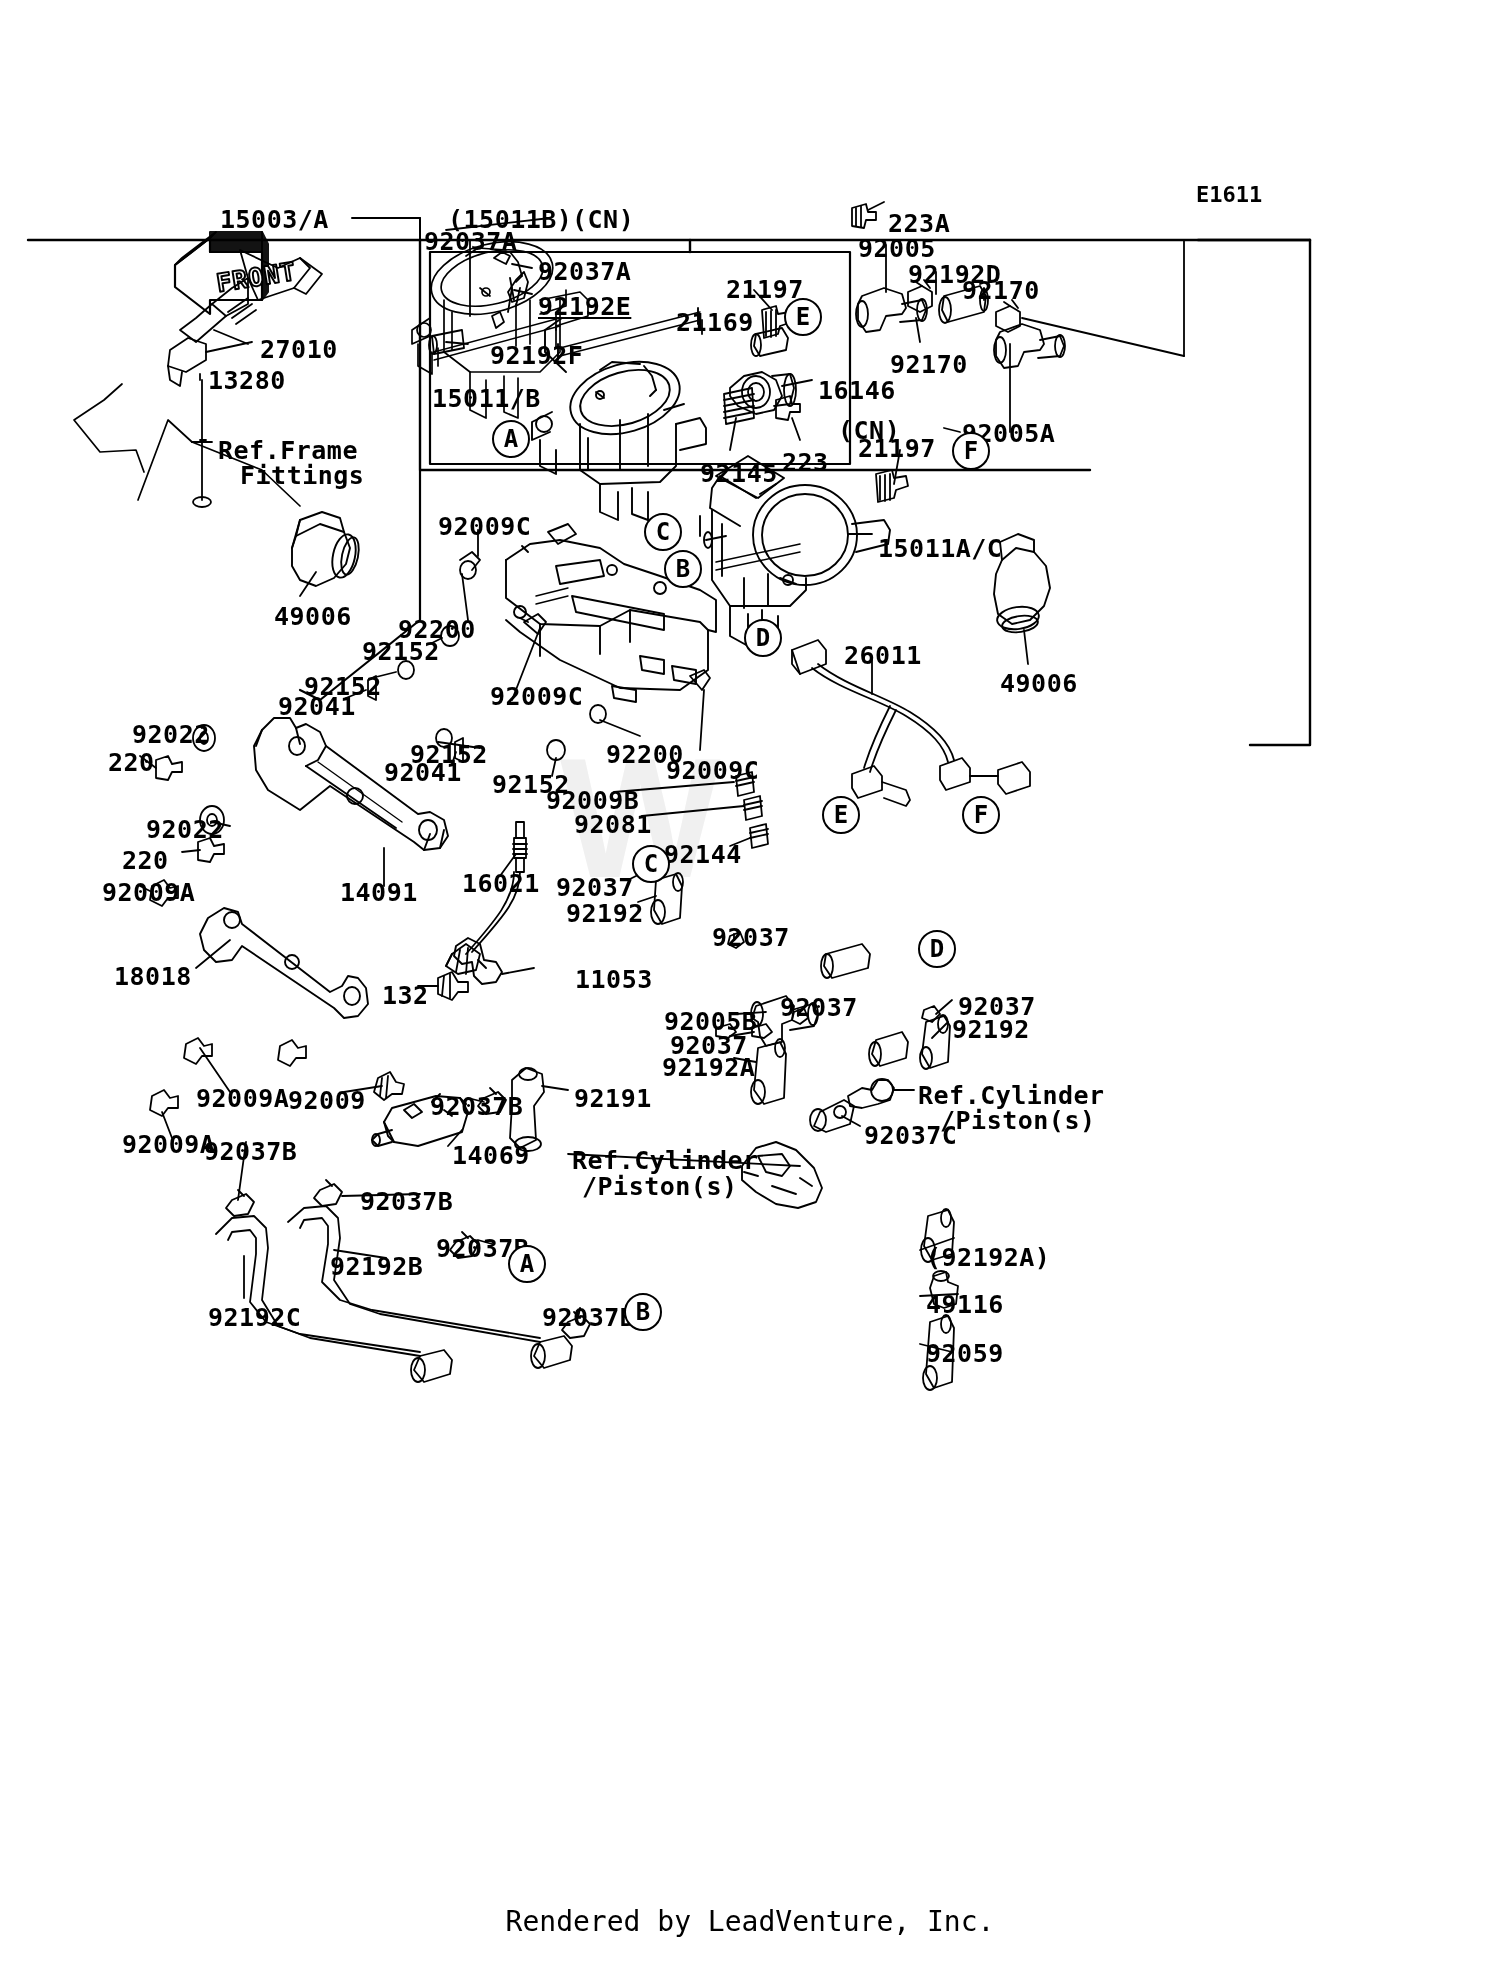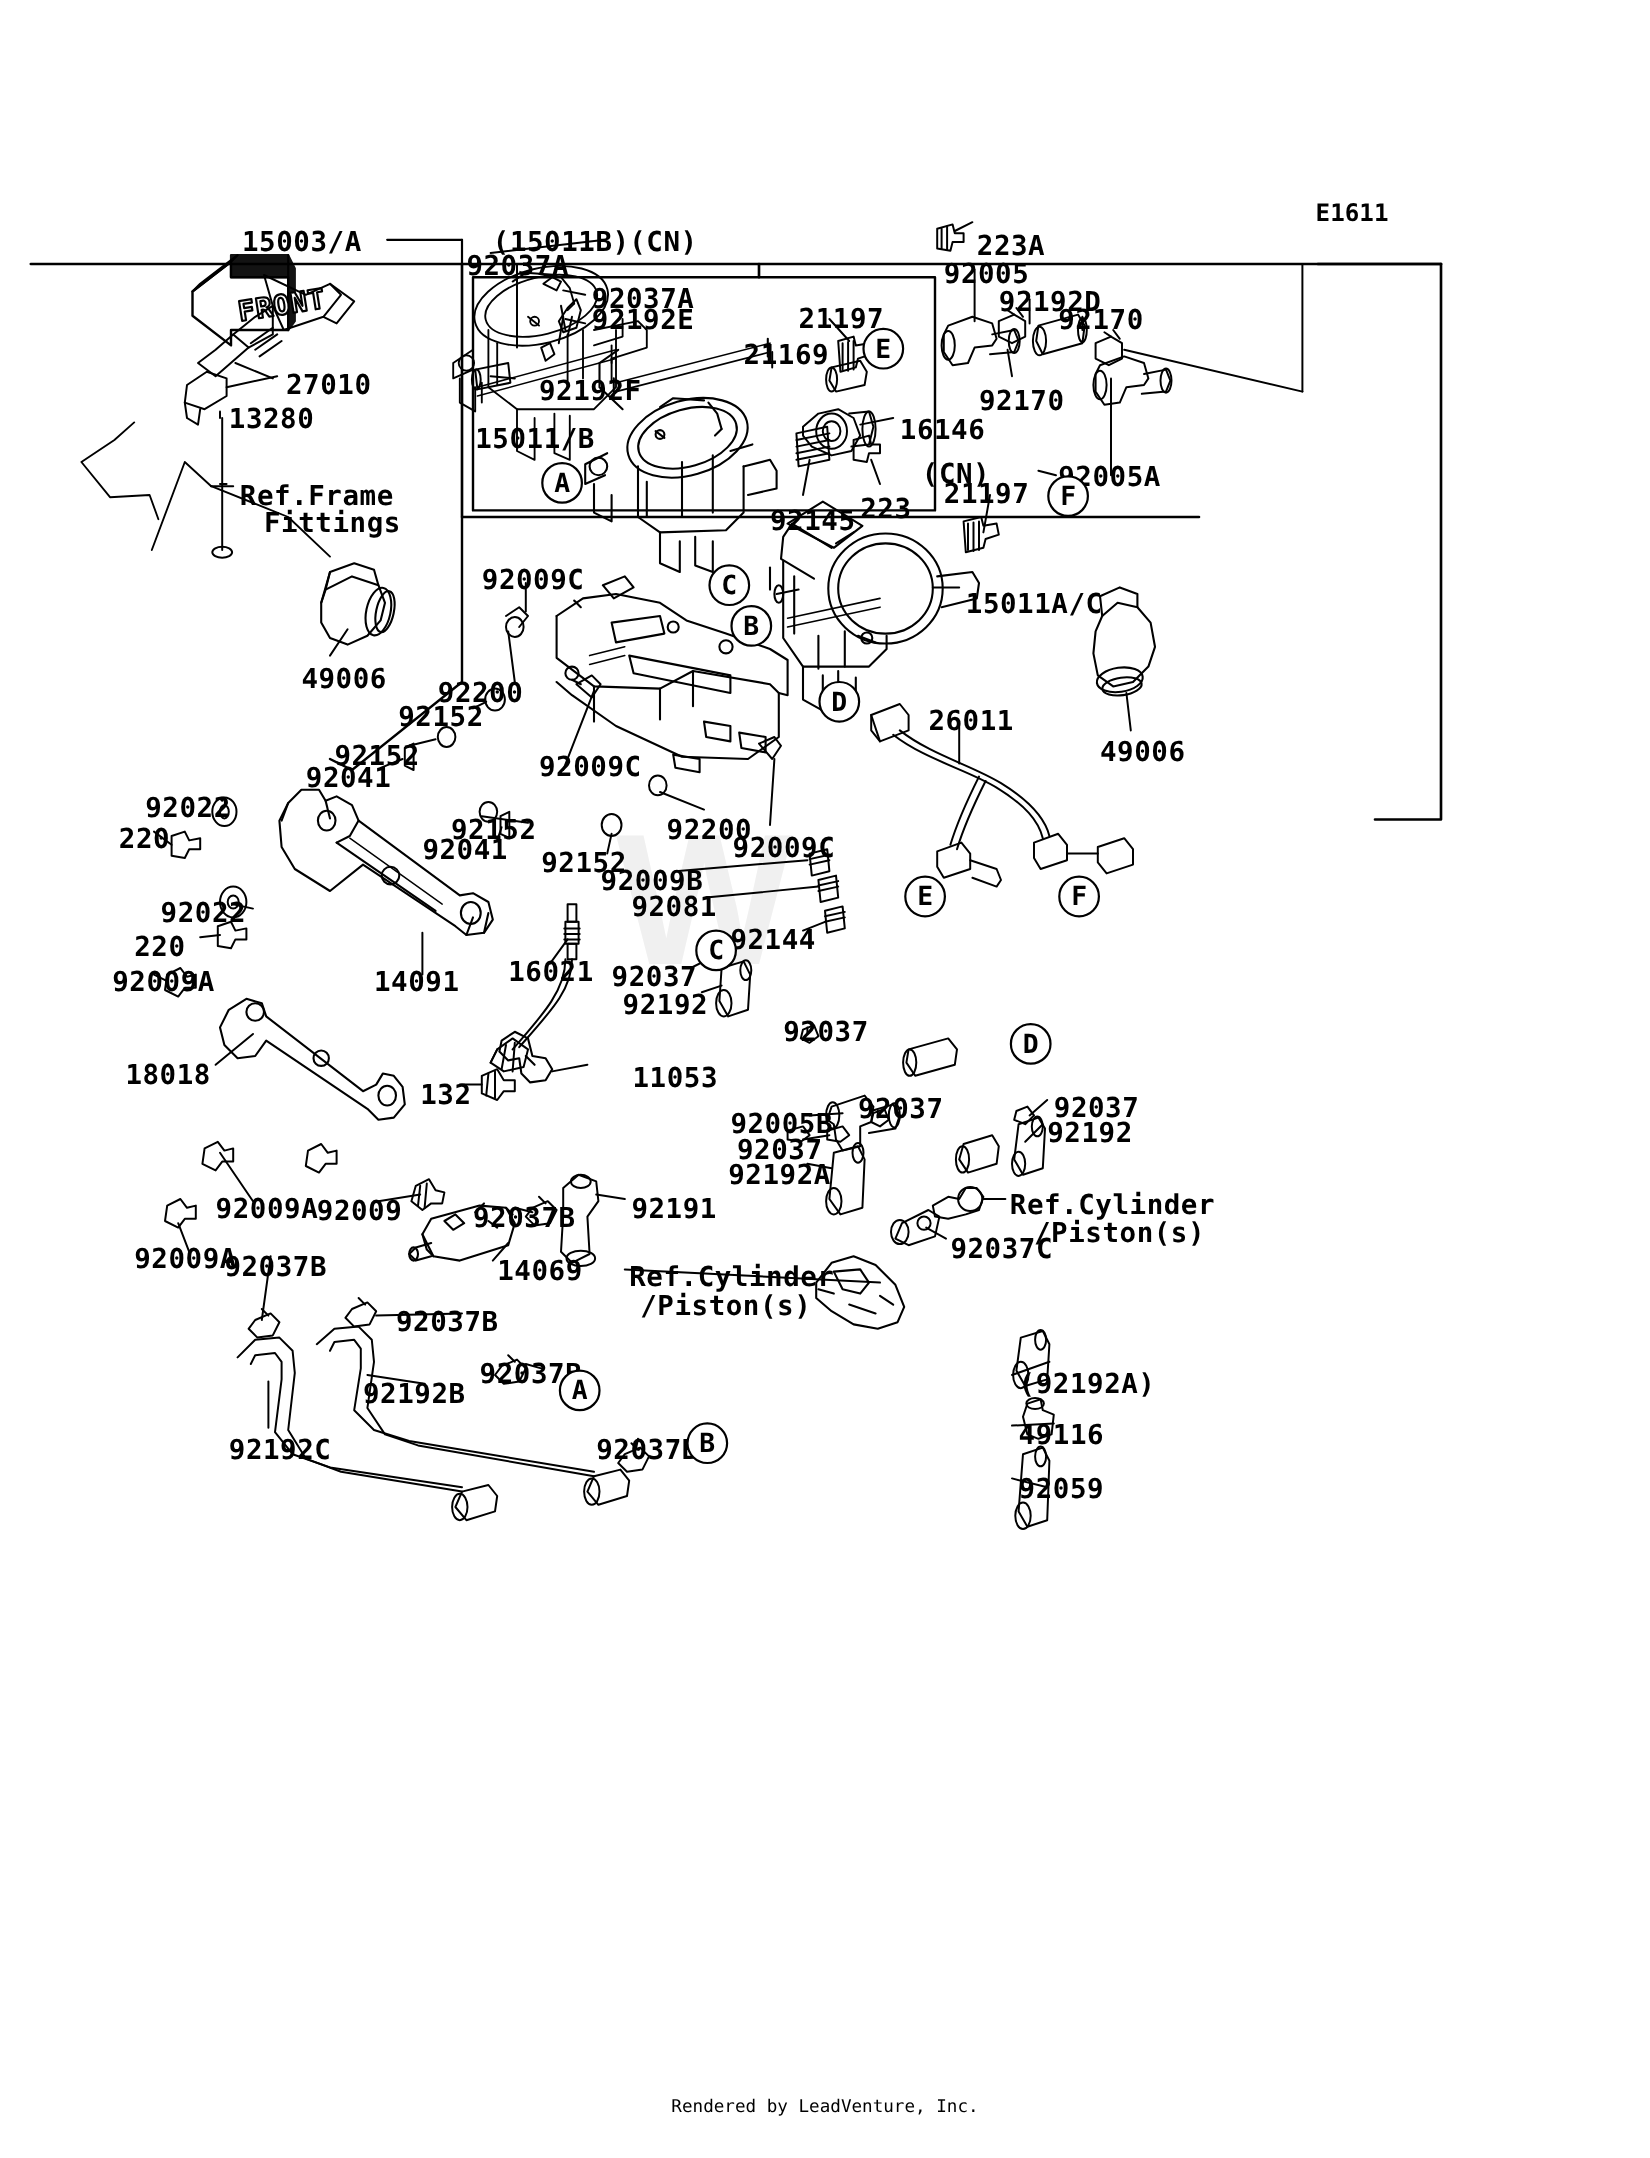--- a/index.html
+++ b/index.html
@@ -10,21 +10,21 @@
        font-size:25px;letter-spacing:0.5px;color:#000;white-space:pre;line-height:1.18;}
   .code{position:absolute;font-family:"DejaVu Sans Mono",monospace;font-weight:bold;font-size:22px;}
   .circ{position:absolute;width:38px;height:38px;border:2.5px solid #000;border-radius:50%;
         display:flex;align-items:center;justify-content:center;font-family:"DejaVu Sans Mono",monospace;
         font-weight:bold;font-size:24px;background:#fff;box-sizing:border-box;}
   .wm{position:absolute;color:#f0f0f0;font-family:"Liberation Sans",sans-serif;font-weight:bold;
       user-select:none;pointer-events:none;}
   #wm-v{left:560px;top:720px;font-size:170px;letter-spacing:-8px;}
   #wm-t{left:170px;top:855px;font-size:58px;letter-spacing:16px;}
   #footer{position:absolute;left:0;top:1905px;width:1500px;text-align:center;
-          font-family:"DejaVu Sans Mono",monospace;font-size:16px;color:#000;}
+          font-family:"DejaVu Sans Mono",monospace;font-size:28px;color:#000;}
 </style>
 </head>
 <body>
 
 <div id="stage">
 
   <div class="wm" id="wm-v">W</div>
 
   <svg id="art" viewBox="0 0 1500 1962">
     <g fill="none" stroke="#000" stroke-width="2" stroke-linecap="round" stroke-linejoin="round">
@@ -524,21 +524,21 @@
 
     </g>
   </svg>
 
   <div id="labels">
       <div class="lbl" style="left: 220px; top: 205px;">15003/A</div>
       <div class="lbl" style="left: 448px; top: 205px;">(15011B)</div>
       <div class="lbl" style="left: 572px; top: 205px;">(CN)</div>
       <div class="lbl" style="left: 424px; top: 227px;">92037A</div>
       <div class="lbl" style="left: 538px; top: 257px;">92037A</div>
-      <div class="lbl" style="left: 538px; top: 276px;">92192E</div>
+      <div class="lbl" style="left: 538px; top: 292px; text-decoration: underline;">92192E</div>
       <div class="lbl" style="left: 474px; top: 341px; margin-left: 16px;">92192F</div>
       <div class="lbl" style="left: 260px; top: 335px;">27010</div>
       <div class="lbl" style="left: 208px; top: 366px;">13280</div>
       <div class="lbl" style="left: 218px; top: 436px;">Ref.Frame</div>
       <div class="lbl" style="left: 240px; top: 461px;">Fittings</div>
       <div class="lbl" style="left: 432px; top: 384px;">15011/B</div>
       <div class="lbl" style="left: 676px; top: 308px;">21169</div>
       <div class="lbl" style="left: 726px; top: 275px;">21197</div>
       <div class="lbl" style="left: 818px; top: 376px;">16146</div>
       <div class="lbl" style="left: 838px; top: 416px;">(CN)</div>

